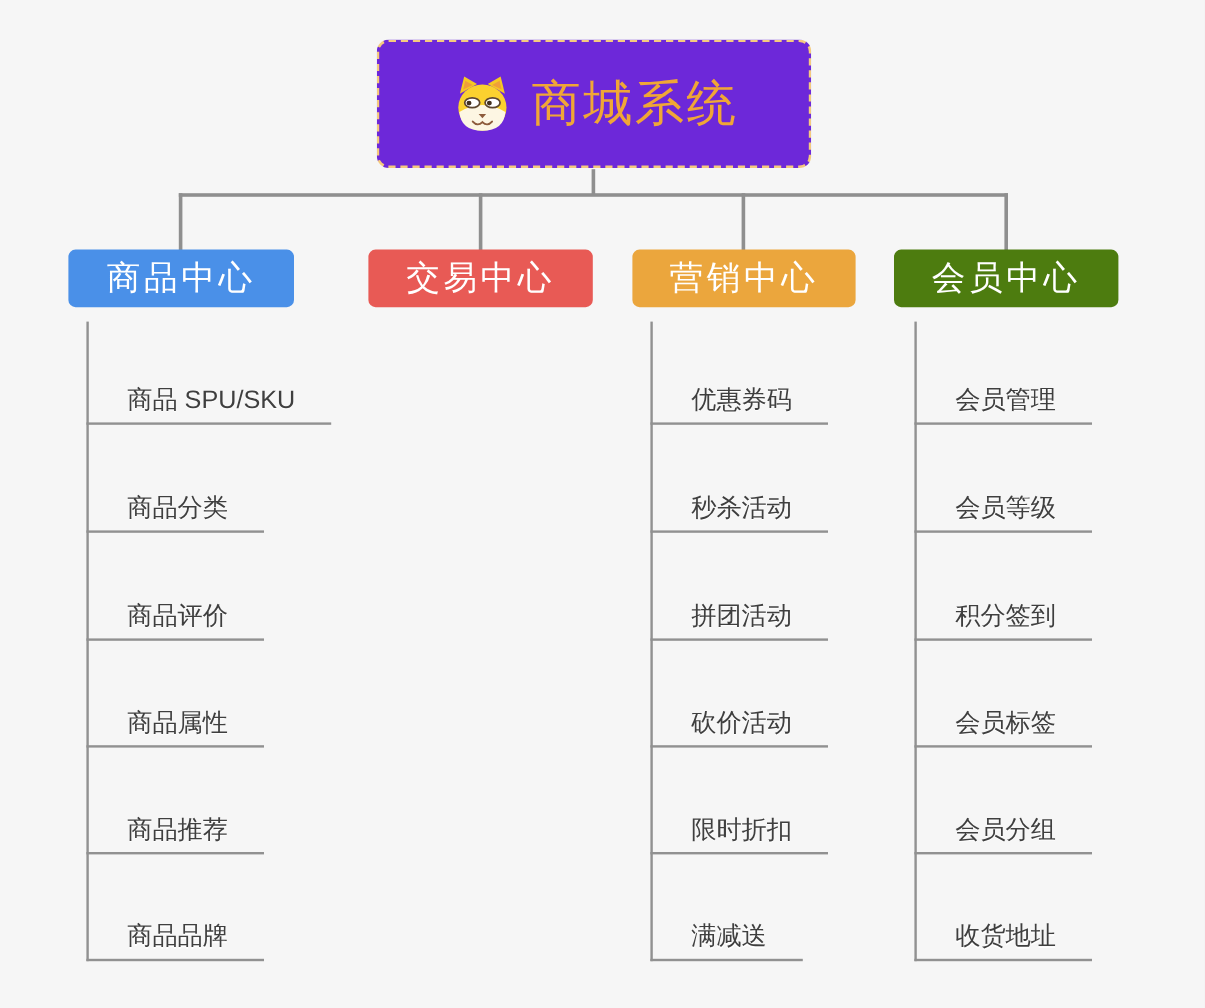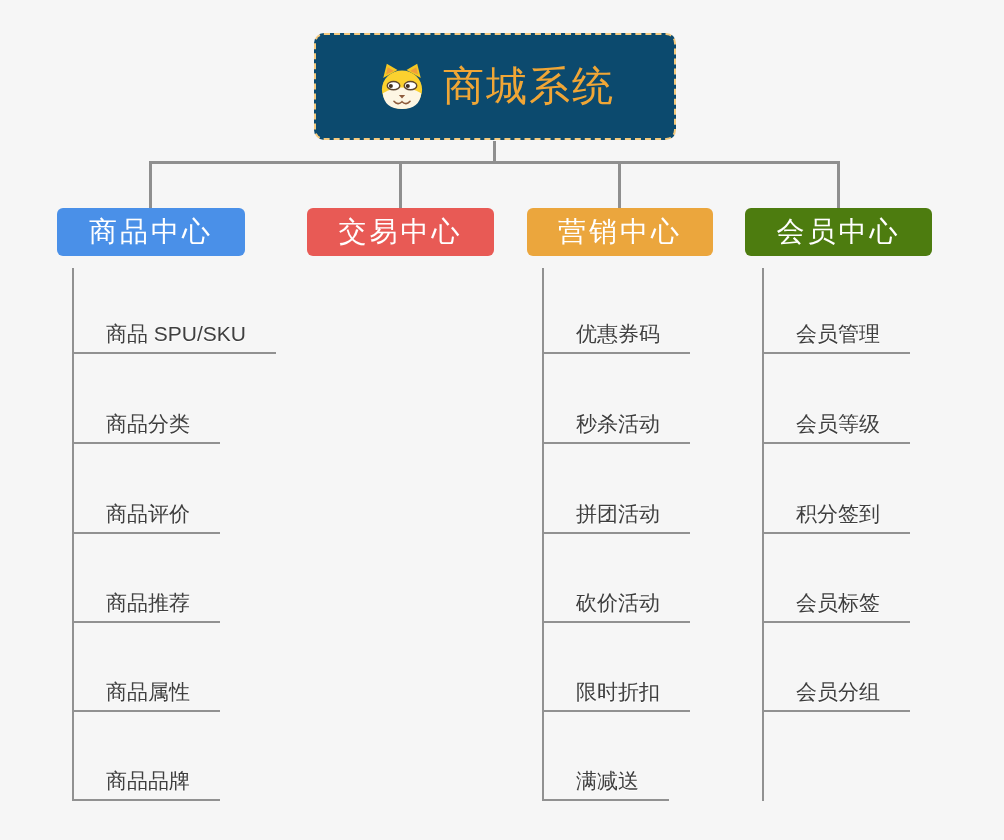--- a/index.html
+++ b/index.html
@@ -18,21 +18,21 @@
   .stem{left:493px;top:141px;width:3px;height:21px;}
   .hline{left:149px;top:161px;width:691px;height:3px;}
   .drop{top:161px;width:3px;height:49px;}
   .drop-0{left:149px;}
   .drop-1{left:399px;}
   .drop-2{left:618px;}
   .drop-3{left:837px;}
   
   .root-node{
     position:absolute;left:314px;top:33px;width:362px;height:107px;
-    background:#0c4a6e;
+    background:#6d28d9;
     border:2px dashed #f5ca7e;
     border-radius:10px;
     box-sizing:border-box;
     display:flex;align-items:center;justify-content:center;gap:14px;
   }
   .root-title{
     font-size:41px;letter-spacing:2px;color:#f0a636;font-weight:400;
     white-space:nowrap;
   }
   .root-icon{width:54px;height:50px;flex:0 0 auto;}
@@ -122,36 +122,37 @@
     <span>营销中心</span>
   </div>
   <div class="branch-box box-3" style="background: #4d7c0f;">
     <span>会员中心</span>
   </div>
 
   <div class="leaf-col col-0">
     <div class="leaf">商品 SPU/SKU</div>
     <div class="leaf">商品分类</div>
     <div class="leaf">商品评价</div>
+    <div class="leaf">商品属性</div>
     <div class="leaf">商品推荐</div>
-    <div class="leaf">商品属性</div>
     <div class="leaf">商品品牌</div>
   </div>
 
 
   <div class="leaf-col col-2">
     <div class="leaf">优惠券码</div>
     <div class="leaf">秒杀活动</div>
     <div class="leaf">拼团活动</div>
     <div class="leaf">砍价活动</div>
     <div class="leaf">限时折扣</div>
     <div class="leaf">满减送</div>
   </div>
 
   <div class="leaf-col col-3">
     <div class="leaf">会员管理</div>
     <div class="leaf">会员等级</div>
     <div class="leaf">积分签到</div>
     <div class="leaf">会员标签</div>
     <div class="leaf">会员分组</div>
+    <div class="leaf">收货地址</div>
   </div>
 
 </div>
 
 </body></html>

